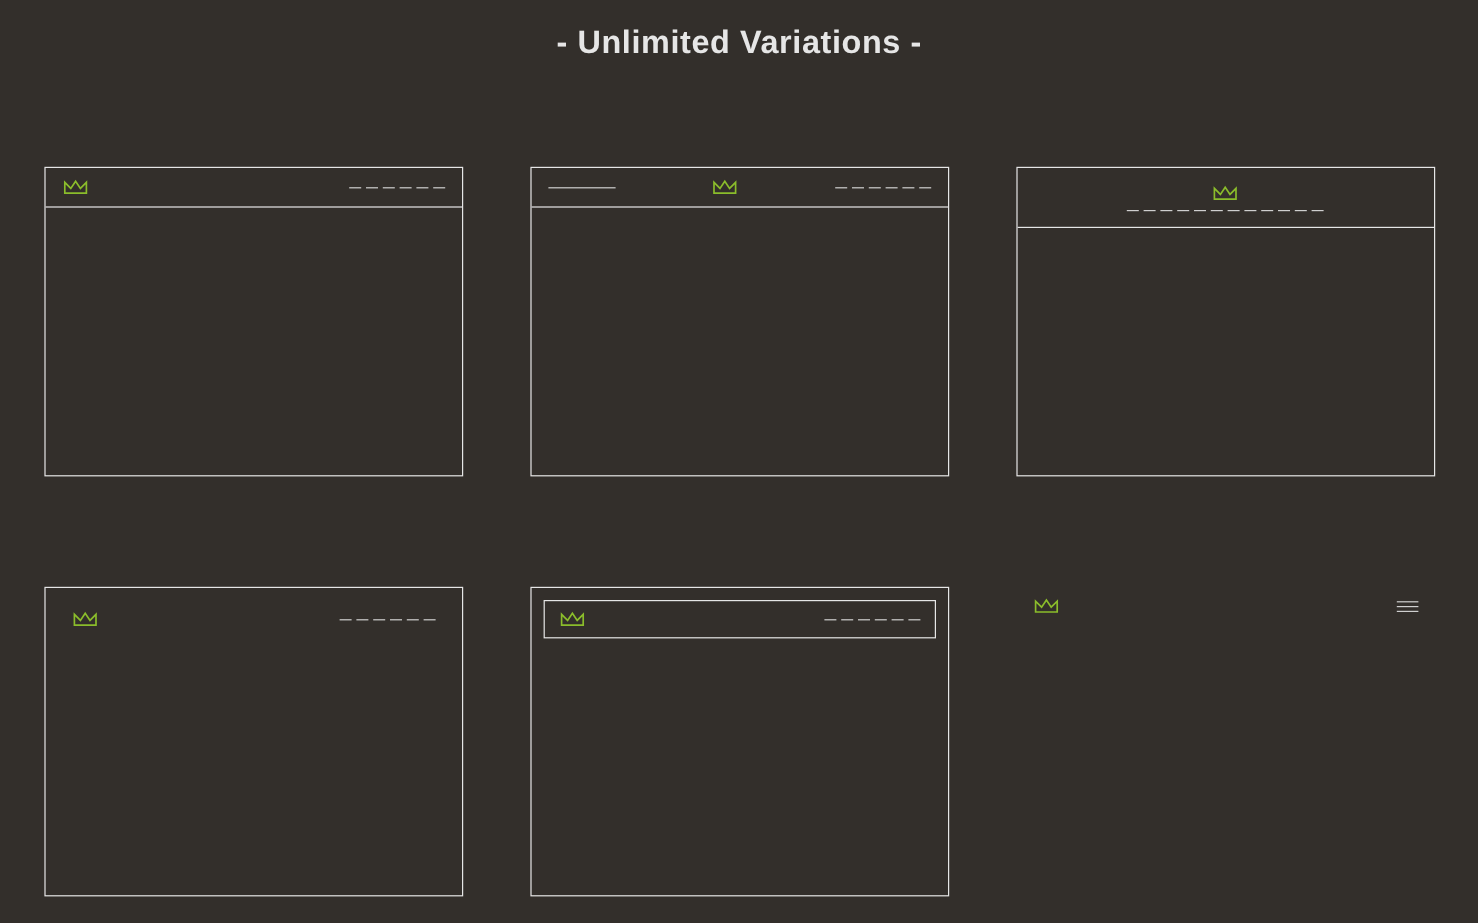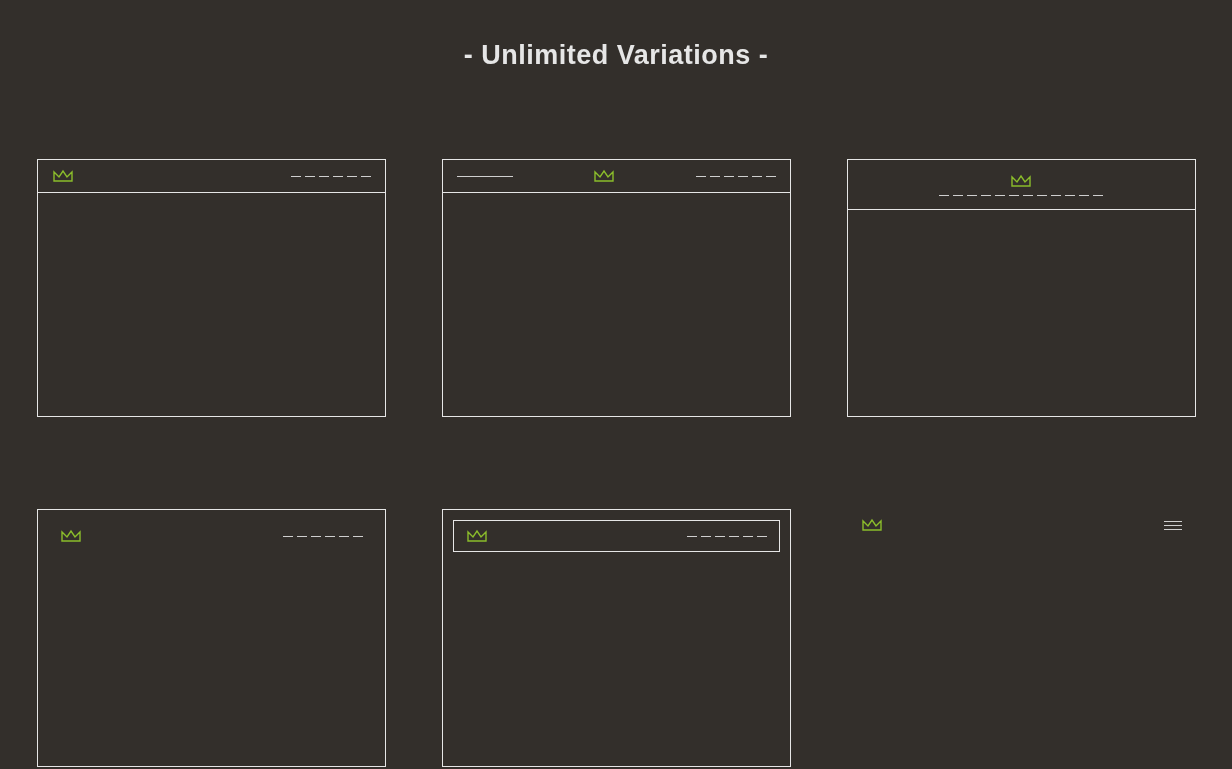--- a/index.html
+++ b/index.html
@@ -10,21 +10,20 @@
     font-family: "Segoe UI", Arial, sans-serif;
     overflow: hidden;
   }
   .page-title {
     color: #e6e6e6;
     font-size: 27px;
     font-weight: 600;
     text-align: center;
     padding-top: 20px;
     letter-spacing: 0.5px;
-    margin-top: 20px;
   }
   .grid {
     display: grid;
     grid-template-columns: repeat(3, 349px);
     grid-template-rows: repeat(2, 258px);
     column-gap: 56px;
     row-gap: 92px;
     padding: 88px 36px 0 36px;
     justify-content: center;
   }

